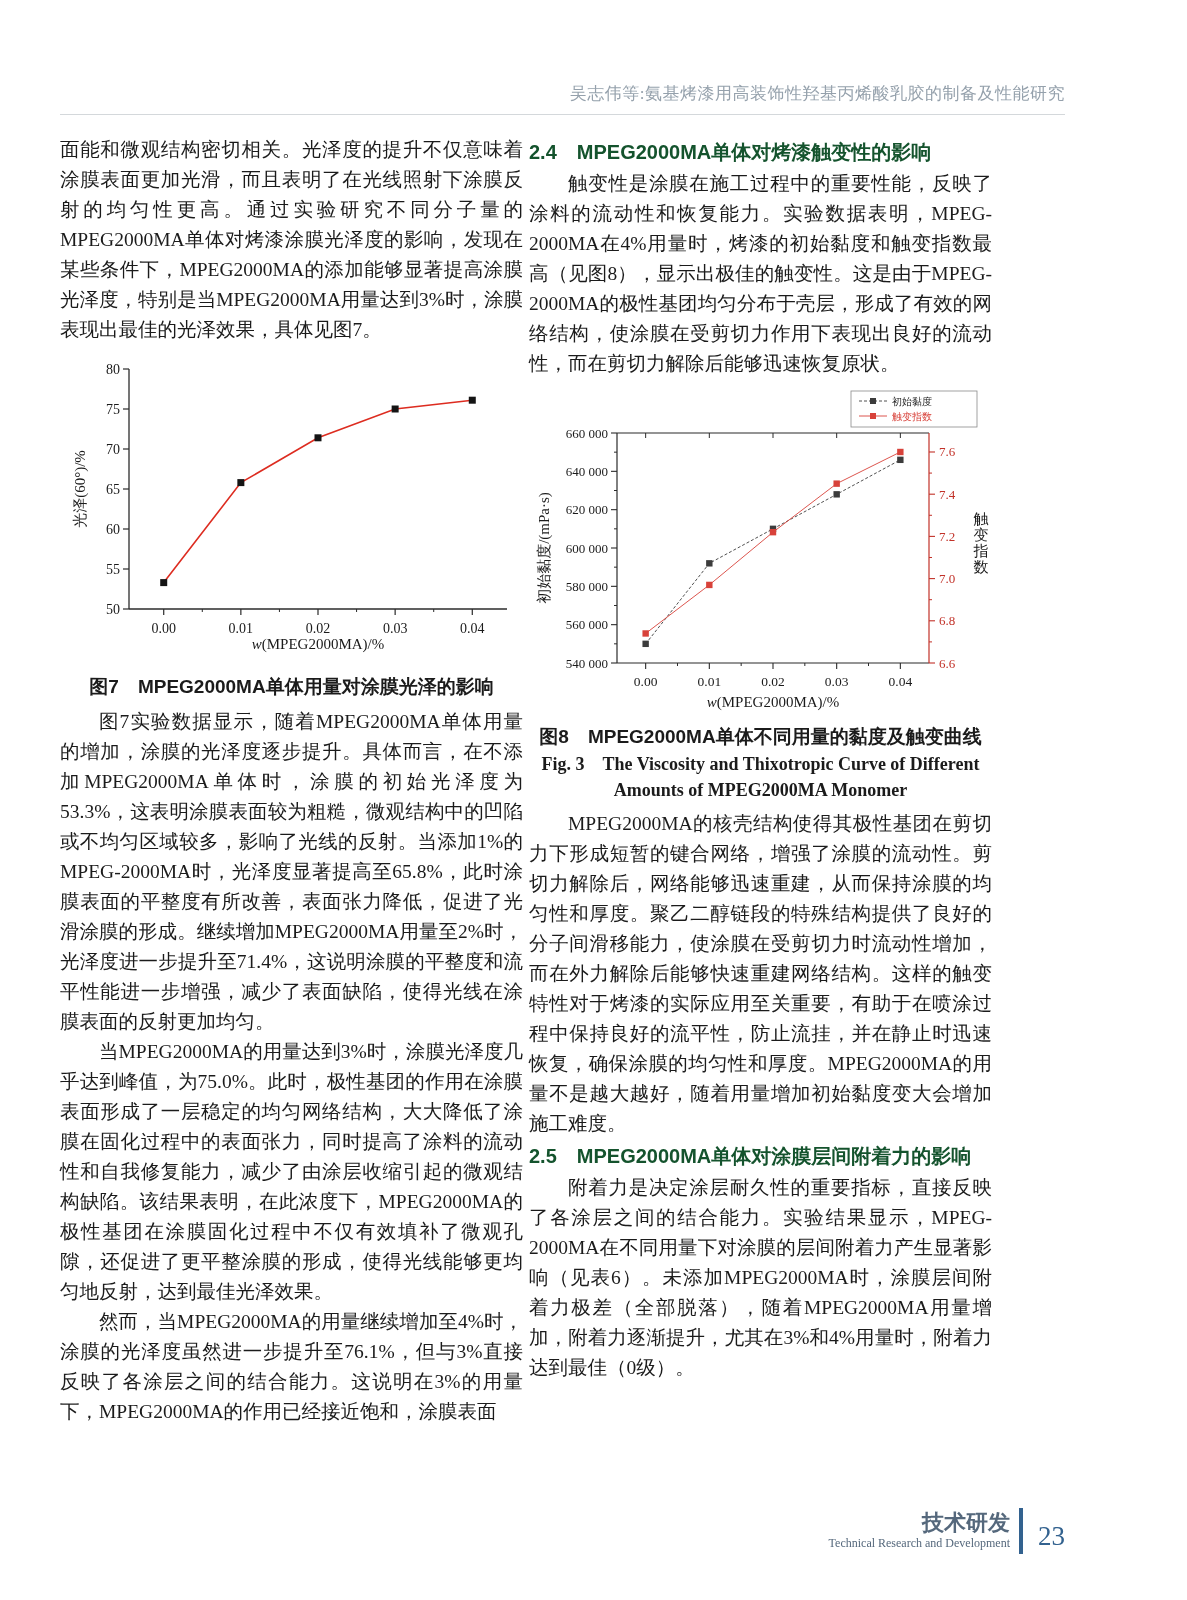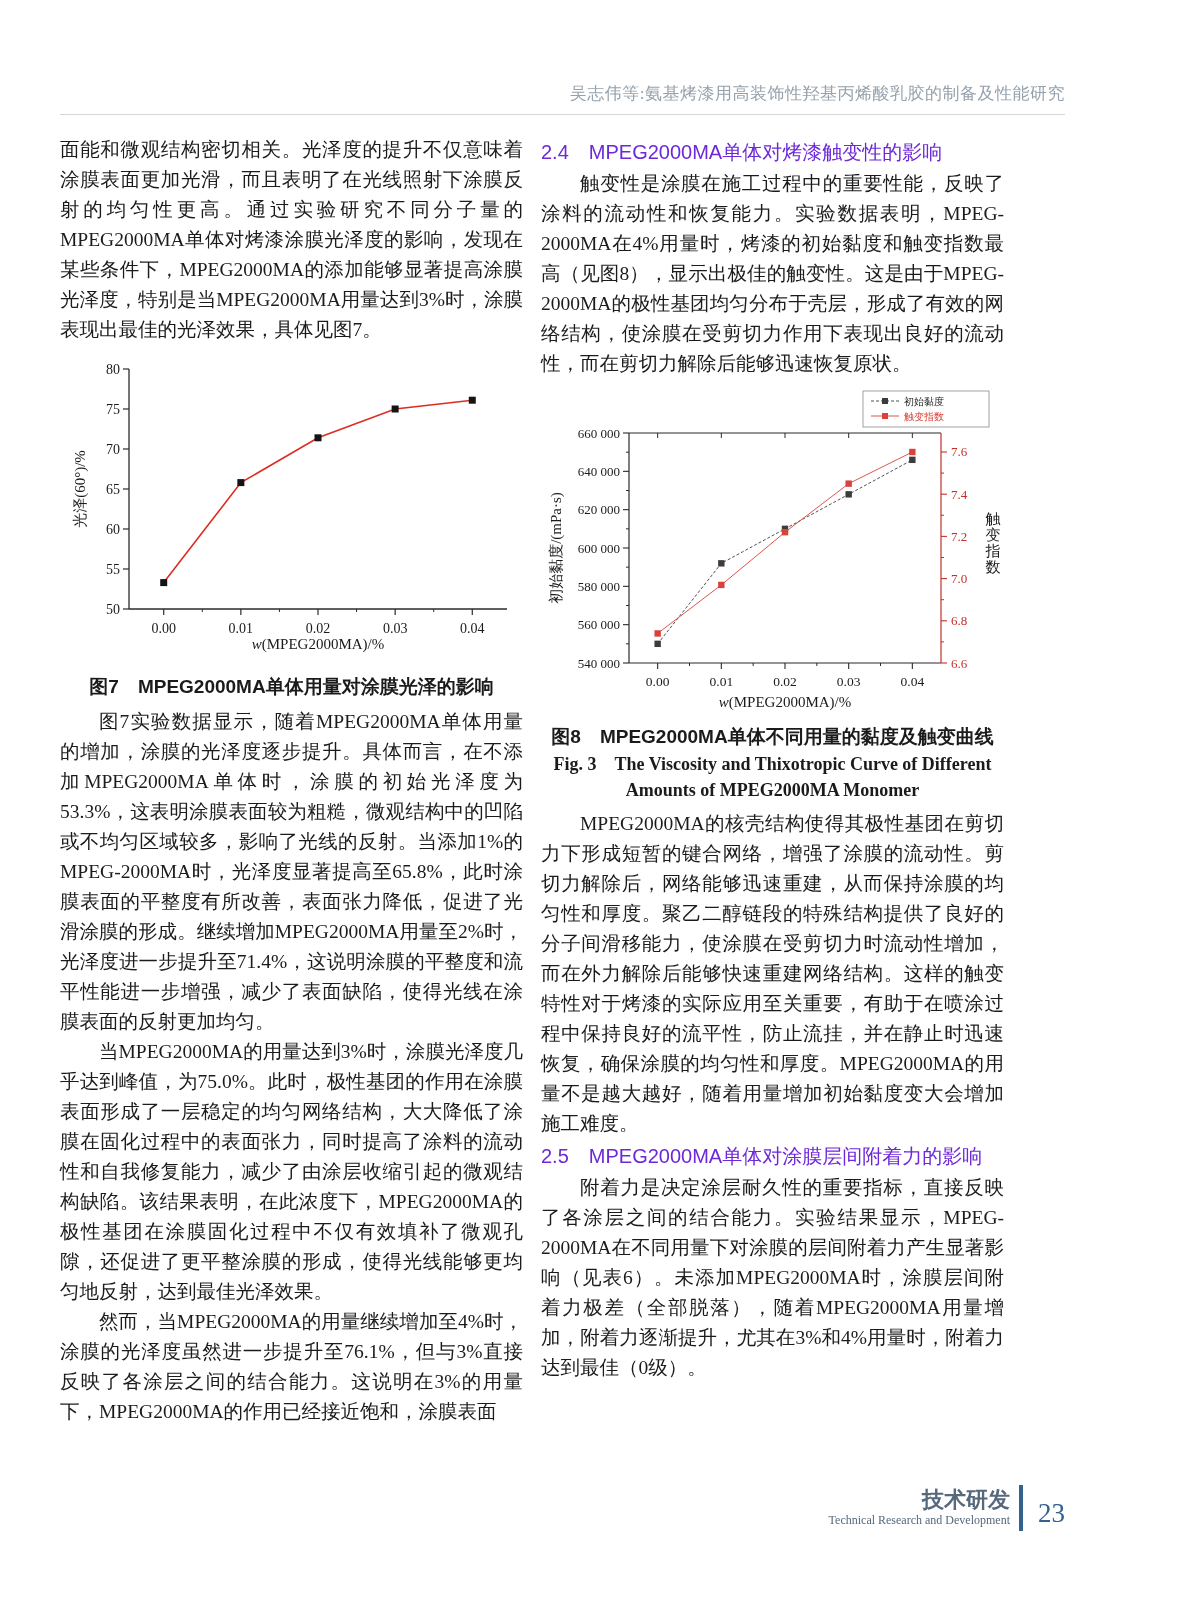--- a/index.html
+++ b/index.html
@@ -1,34 +1,34 @@
 <!DOCTYPE html>
 <html><head>
 <meta charset="utf-8">
 <style>
   html,body{margin:0;padding:0;background:#ffffff;}
   .page{position:relative;width:1187px;height:1600px;margin:0 auto;background:#fff;
         box-sizing:border-box;padding:82px 122px 0 60px;overflow:hidden;
         font-family:"Liberation Serif",serif;color:#1b1b1b;}
   .running-head{text-align:right;font-size:17px;color:#95a1ac;letter-spacing:.5px;
         padding-bottom:9px;border-bottom:1px solid #d4d8db;font-family:"Liberation Serif",serif;}
-  .columns{display:flex;gap:18px;margin-top:20px;}
+  .columns{display:flex;gap:6px;margin-top:20px;}
   .col{width:463px;text-align:justify;font-size:19.5px;line-height:30px;}
   .col p{margin:0;}
   p.indent{text-indent:2em;}
   .figure{margin:8px 0 6px;text-align:center;}
   .figure svg{display:block;margin:0 auto;}
   .cap-zh{text-align:center;font-weight:bold;font-size:19px;line-height:28px;
         font-family:"Liberation Sans",sans-serif;margin-top:2px;}
   .cap-en{text-align:center;font-weight:bold;font-size:18px;line-height:26px;
         font-family:"Liberation Serif",serif;margin-bottom:6px;}
-  .sec-head{display:flex;gap:20px;align-items:baseline;color:#6d28d9;
-        font-family:"Liberation Sans",sans-serif;font-weight:normal;font-size:20px;
+  .sec-head{display:flex;gap:20px;align-items:baseline;color:#14532d;
+        font-family:"Liberation Sans",sans-serif;font-weight:bold;font-size:20px;
         line-height:34px;text-align:right;}
-  .footer{position:absolute;right:122px;bottom:69px;display:flex;align-items:center;gap:9px;}
+  .footer{position:absolute;right:122px;bottom:46px;display:flex;align-items:center;gap:9px;}
   .footer-text{text-align:right;}
   .footer-zh{font-family:"Liberation Sans",sans-serif;font-weight:bold;font-size:22px;
         line-height:24px;color:#55687c;}
   .footer-en{font-size:12px;color:#55687c;line-height:16px;font-family:"Liberation Serif",serif;}
   .footer-bar{width:4px;height:46px;background:#33628f;}
   .footer-page{font-size:27px;color:#33628f;font-family:"Liberation Serif",serif;padding-top:10px;margin-left:6px;}
 </style>
 </head>
 <body>
 

